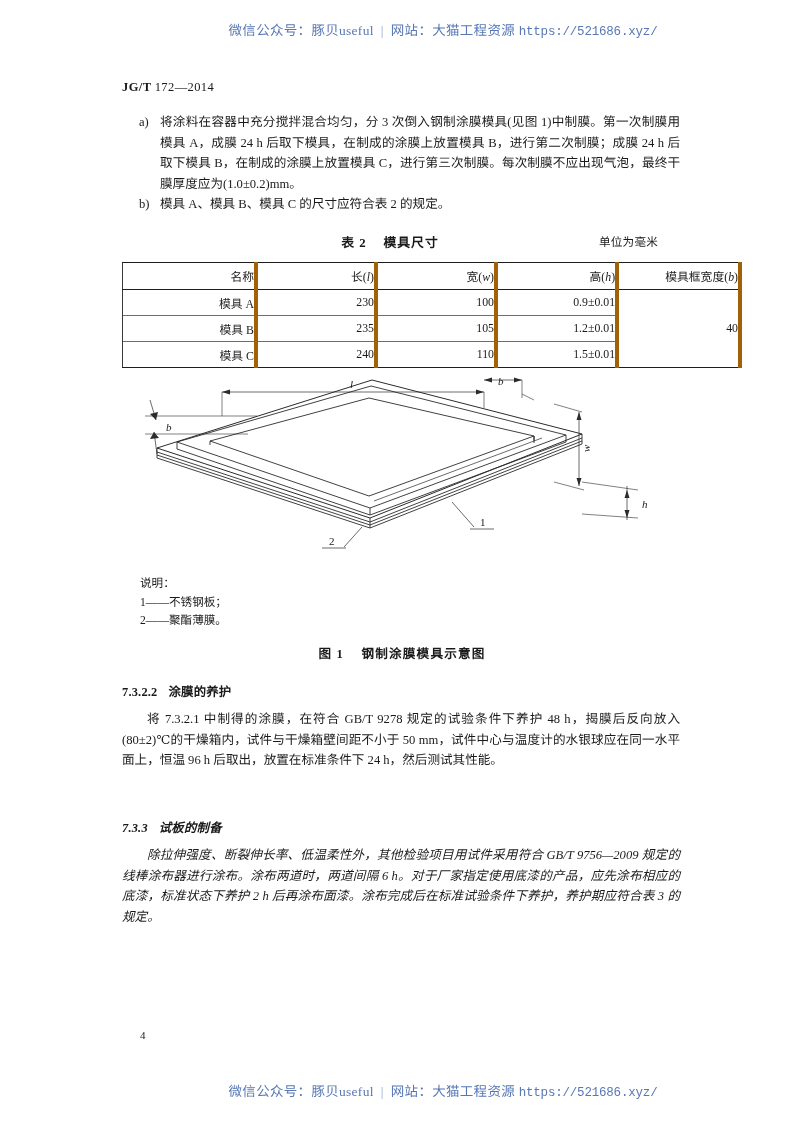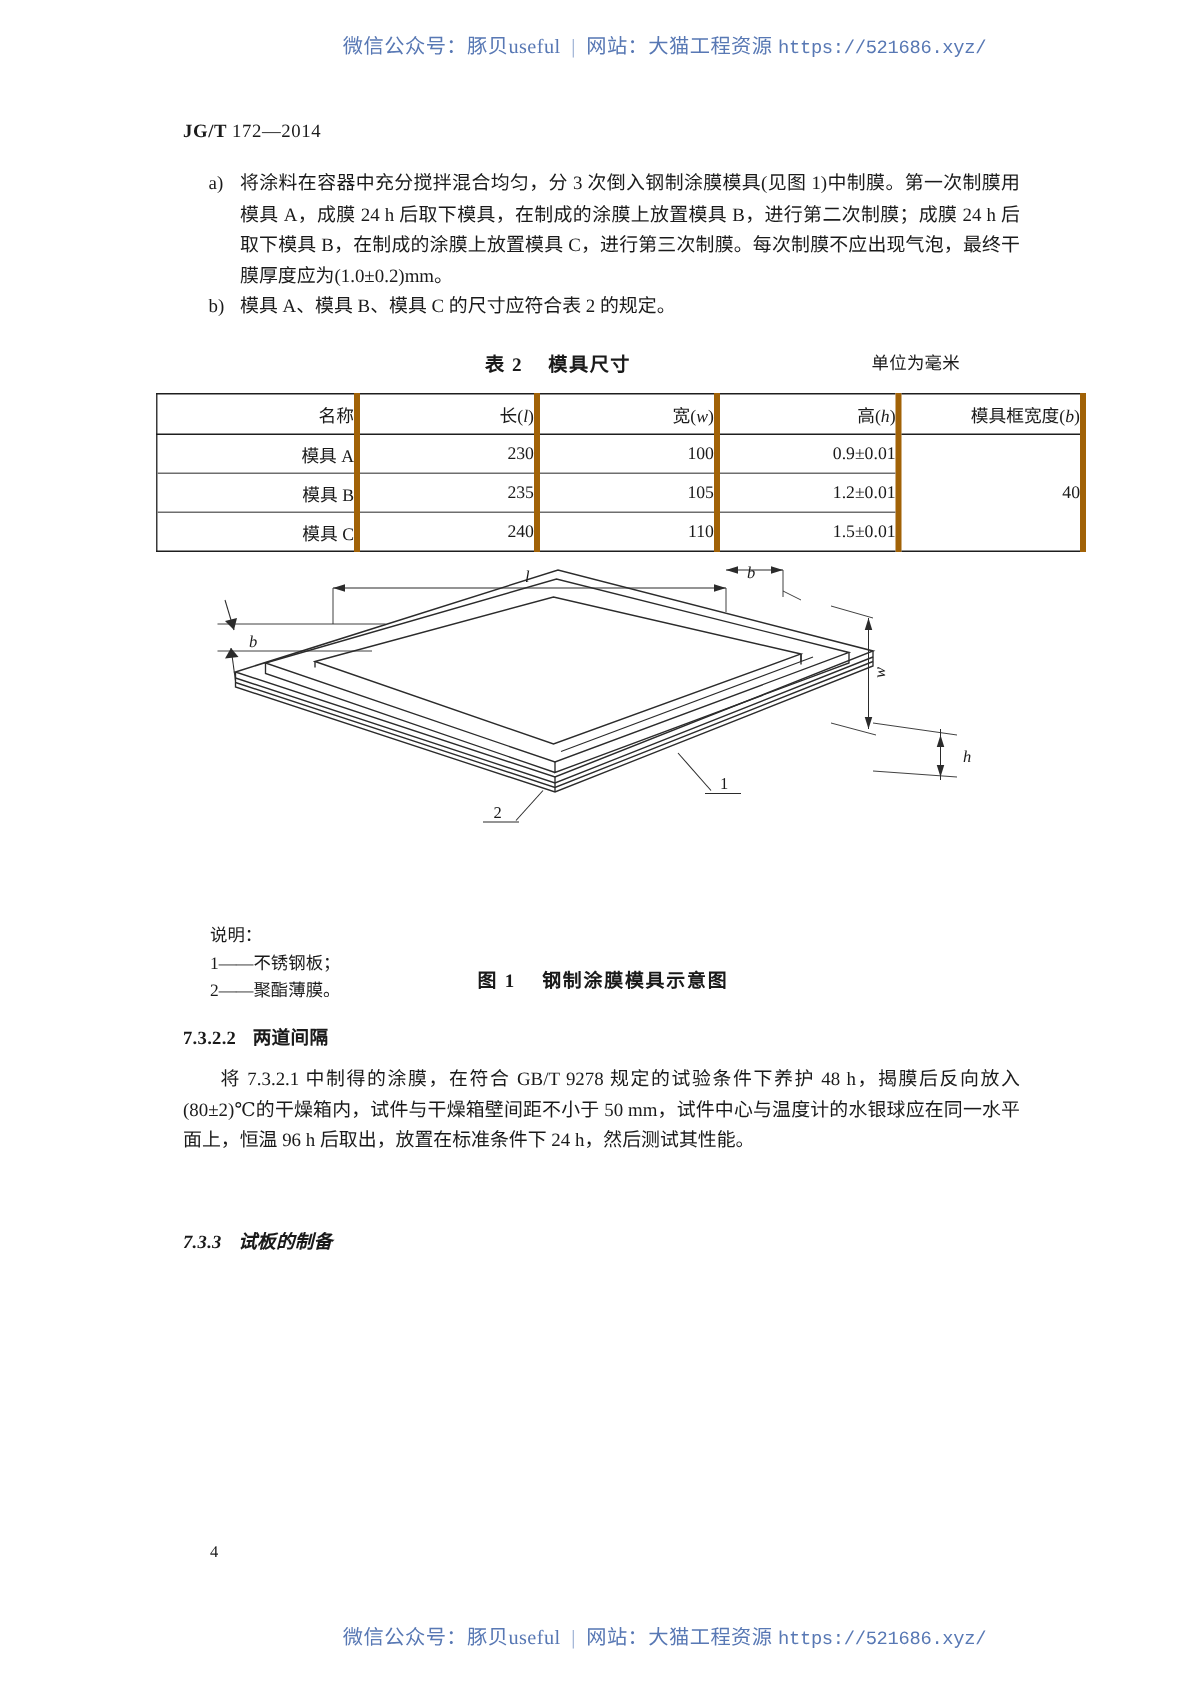--- a/index.html
+++ b/index.html
@@ -86,21 +86,21 @@
   }
   .list-body {
     flex: 1 1 auto;
     text-align: justify;
     text-justify: inter-ideograph;
   }
 
   
   .table-block {
     position: absolute;
-    left: 104px;
+    left: 122px;
     top: 232px;
     width: 536px;
   }
   .table-caption-row {
     position: relative;
     height: 22px;
   }
   .table-caption {
     text-align: center;
     font-size: 12.8px;
@@ -168,21 +168,20 @@
     height: 200px;
   }
   .figure-area svg { display: block; }
 
   .fig-notes {
     position: absolute;
     left: 140px;
     top: 575px;
     font-size: 11.6px;
     line-height: 18.5px;
-    margin-top: 40px;
   }
   .fig-notes div { white-space: nowrap; }
   .fig-caption {
     position: absolute;
     left: 122px;
     top: 643px;
     width: 560px;
     text-align: center;
     font-size: 12.6px;
     font-weight: bold;
@@ -373,29 +372,30 @@
   </div>
 
   <div class="fig-caption">
     <span>图 1</span>
     &nbsp;&nbsp;
     <span>钢制涂膜模具示意图</span>
   </div>
 
   <div class="section" id="sec-7322">
     <div class="sec-heading">
-      <span class="secnum">7.3.2.2</span><span>两道间隔</span>
+      <span class="secnum">7.3.2.2</span><span>涂膜的养护</span>
     </div>
     <div class="sec-para">将 7.3.2.1 中制得的涂膜，在符合 GB/T 9278 规定的试验条件下养护 48 h，揭膜后反向放入(80±2)℃的干燥箱内，试件与干燥箱壁间距不小于 50 mm，试件中心与温度计的水银球应在同一水平面上，恒温 96 h 后取出，放置在标准条件下 24 h，然后测试其性能。</div>
   </div>
 
   <div class="section" id="sec-733">
     <div class="sec-heading">
       <span class="secnum">7.3.3</span><span>试板的制备</span>
     </div>
+    <div class="sec-para">除拉伸强度、断裂伸长率、低温柔性外，其他检验项目用试件采用符合 GB/T 9756—2009 规定的线棒涂布器进行涂布。涂布两道时，两道间隔 6 h。对于厂家指定使用底漆的产品，应先涂布相应的底漆，标准状态下养护 2 h 后再涂布面漆。涂布完成后在标准试验条件下养护，养护期应符合表 3 的规定。</div>
   </div>
 
   <div class="page-number">4</div>
 
 </div>
 
 <div class="watermark watermark-bottom">
   <span>微信公众号：</span><span>豚贝useful</span><span class="sep">|</span><span>网站：</span><span>大猫工程资源</span> <span class="url">https://521686.xyz/</span>
 </div>
 

